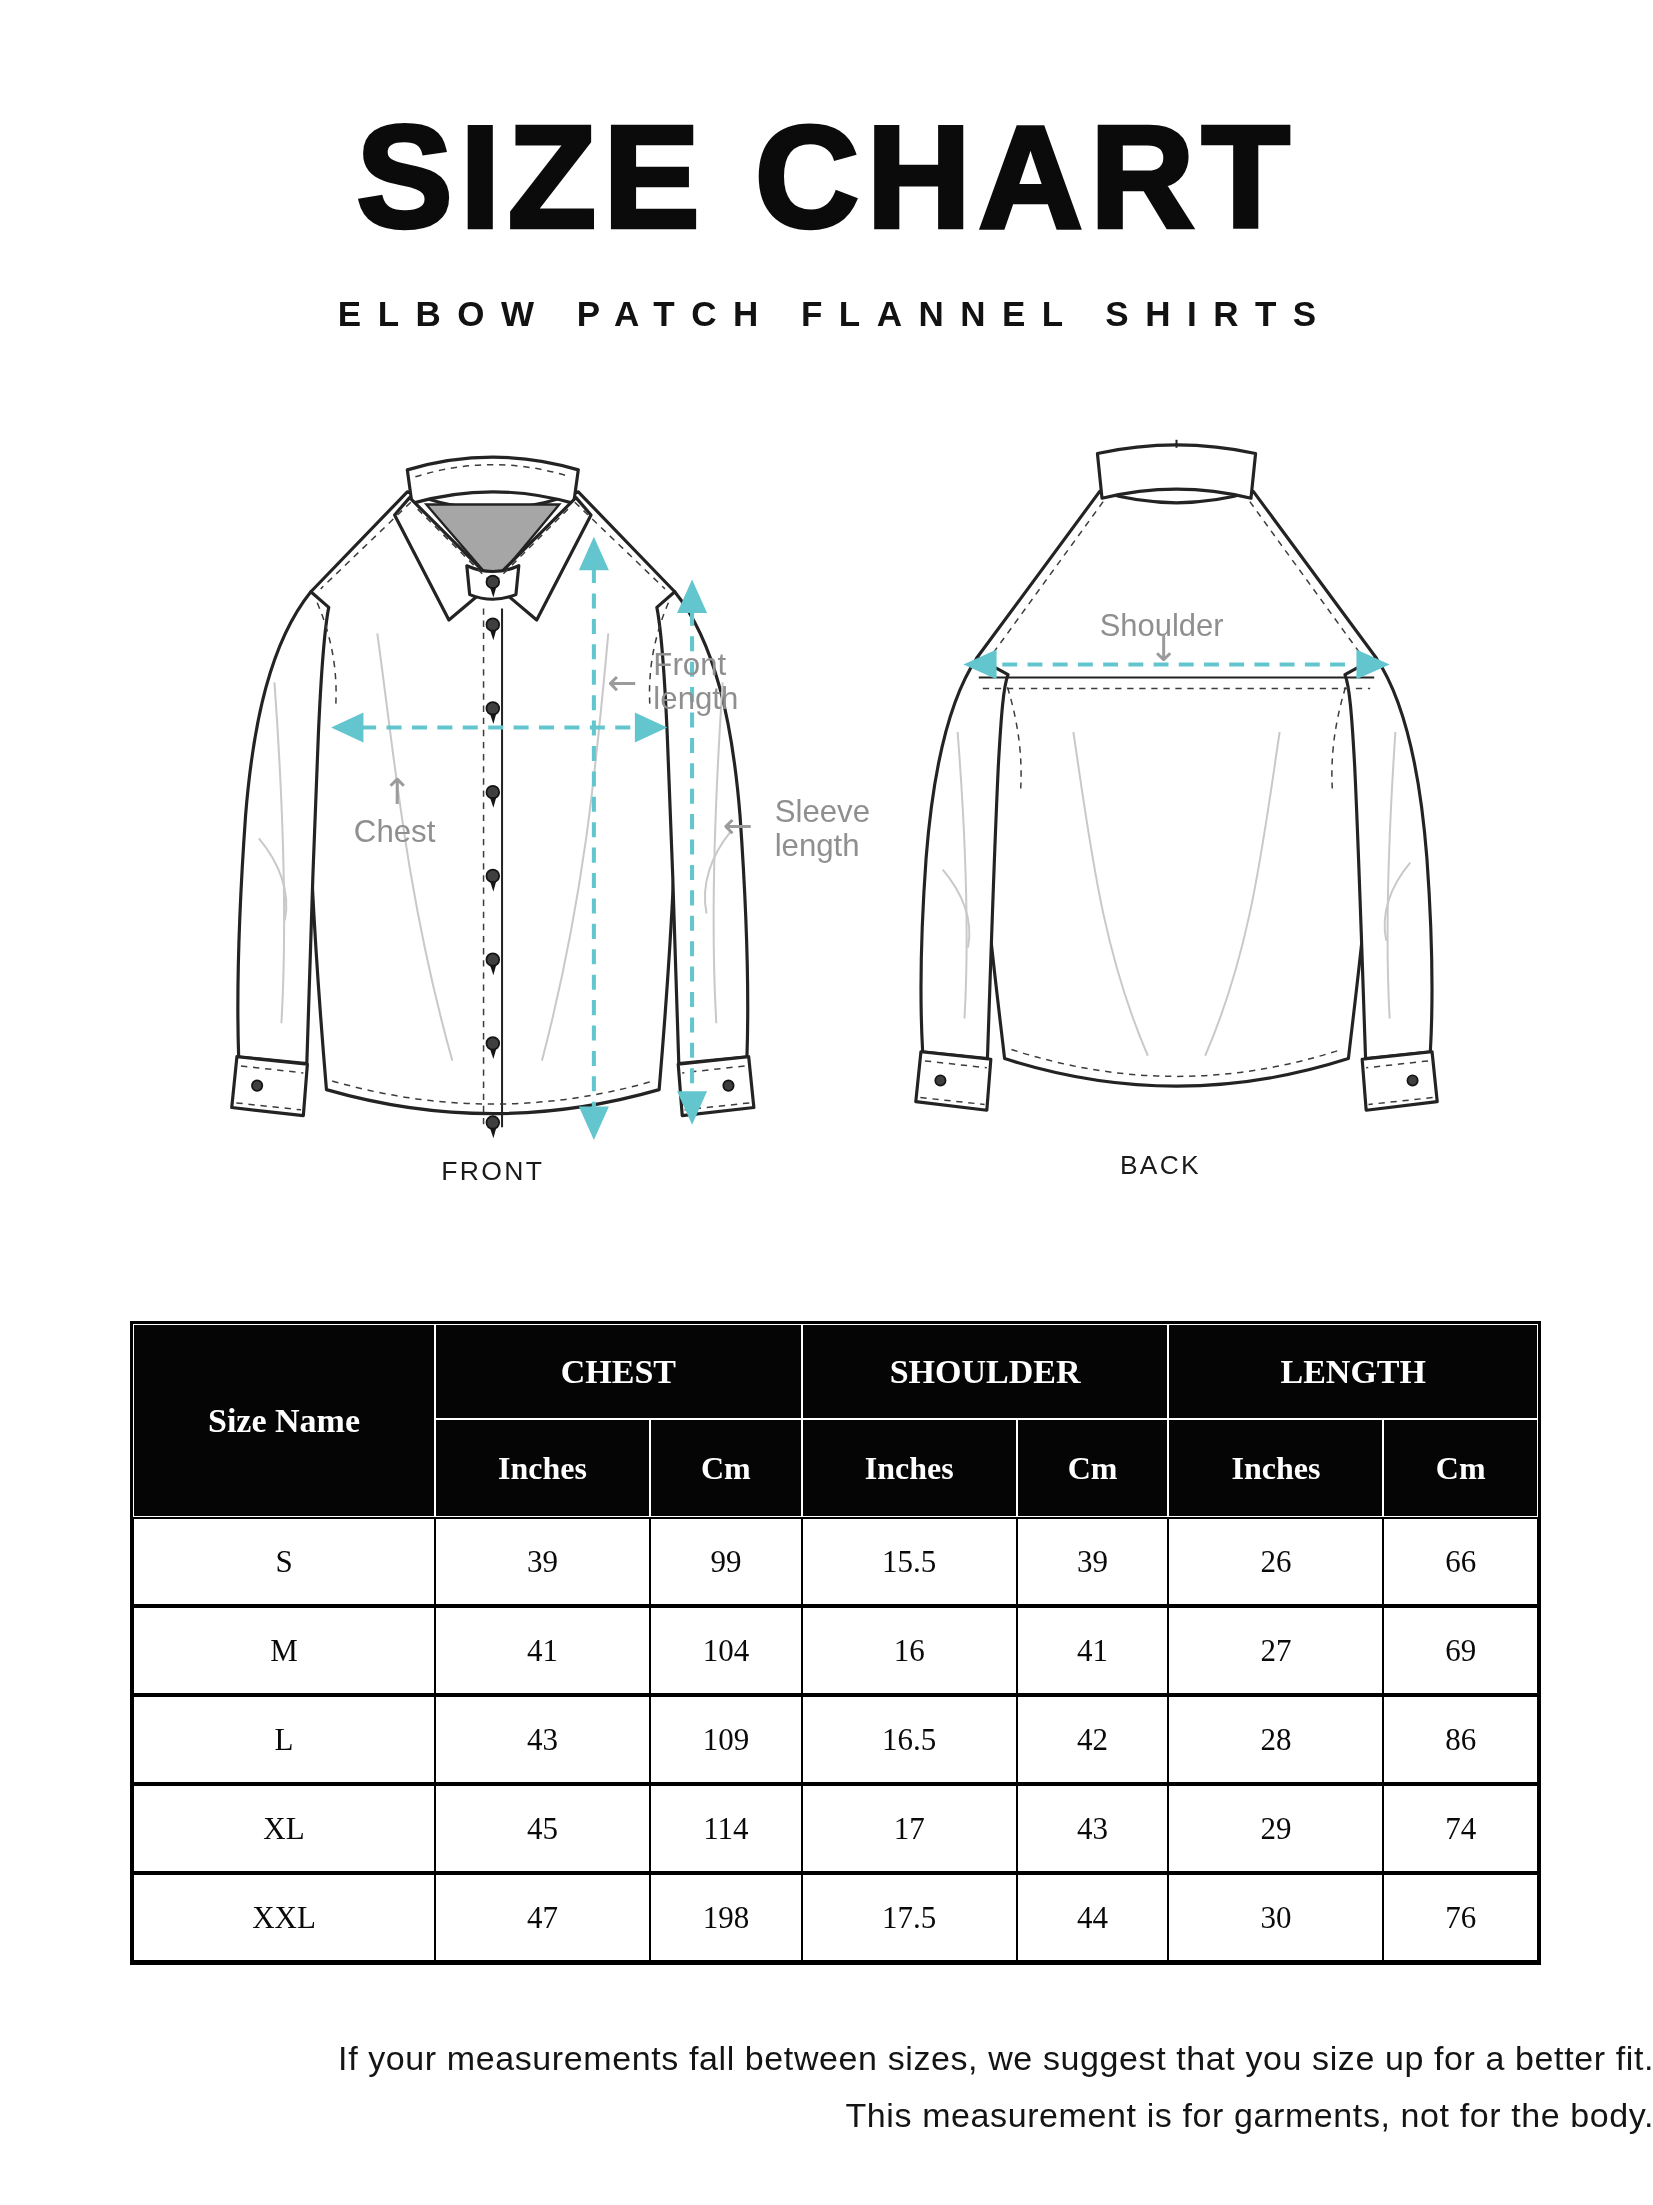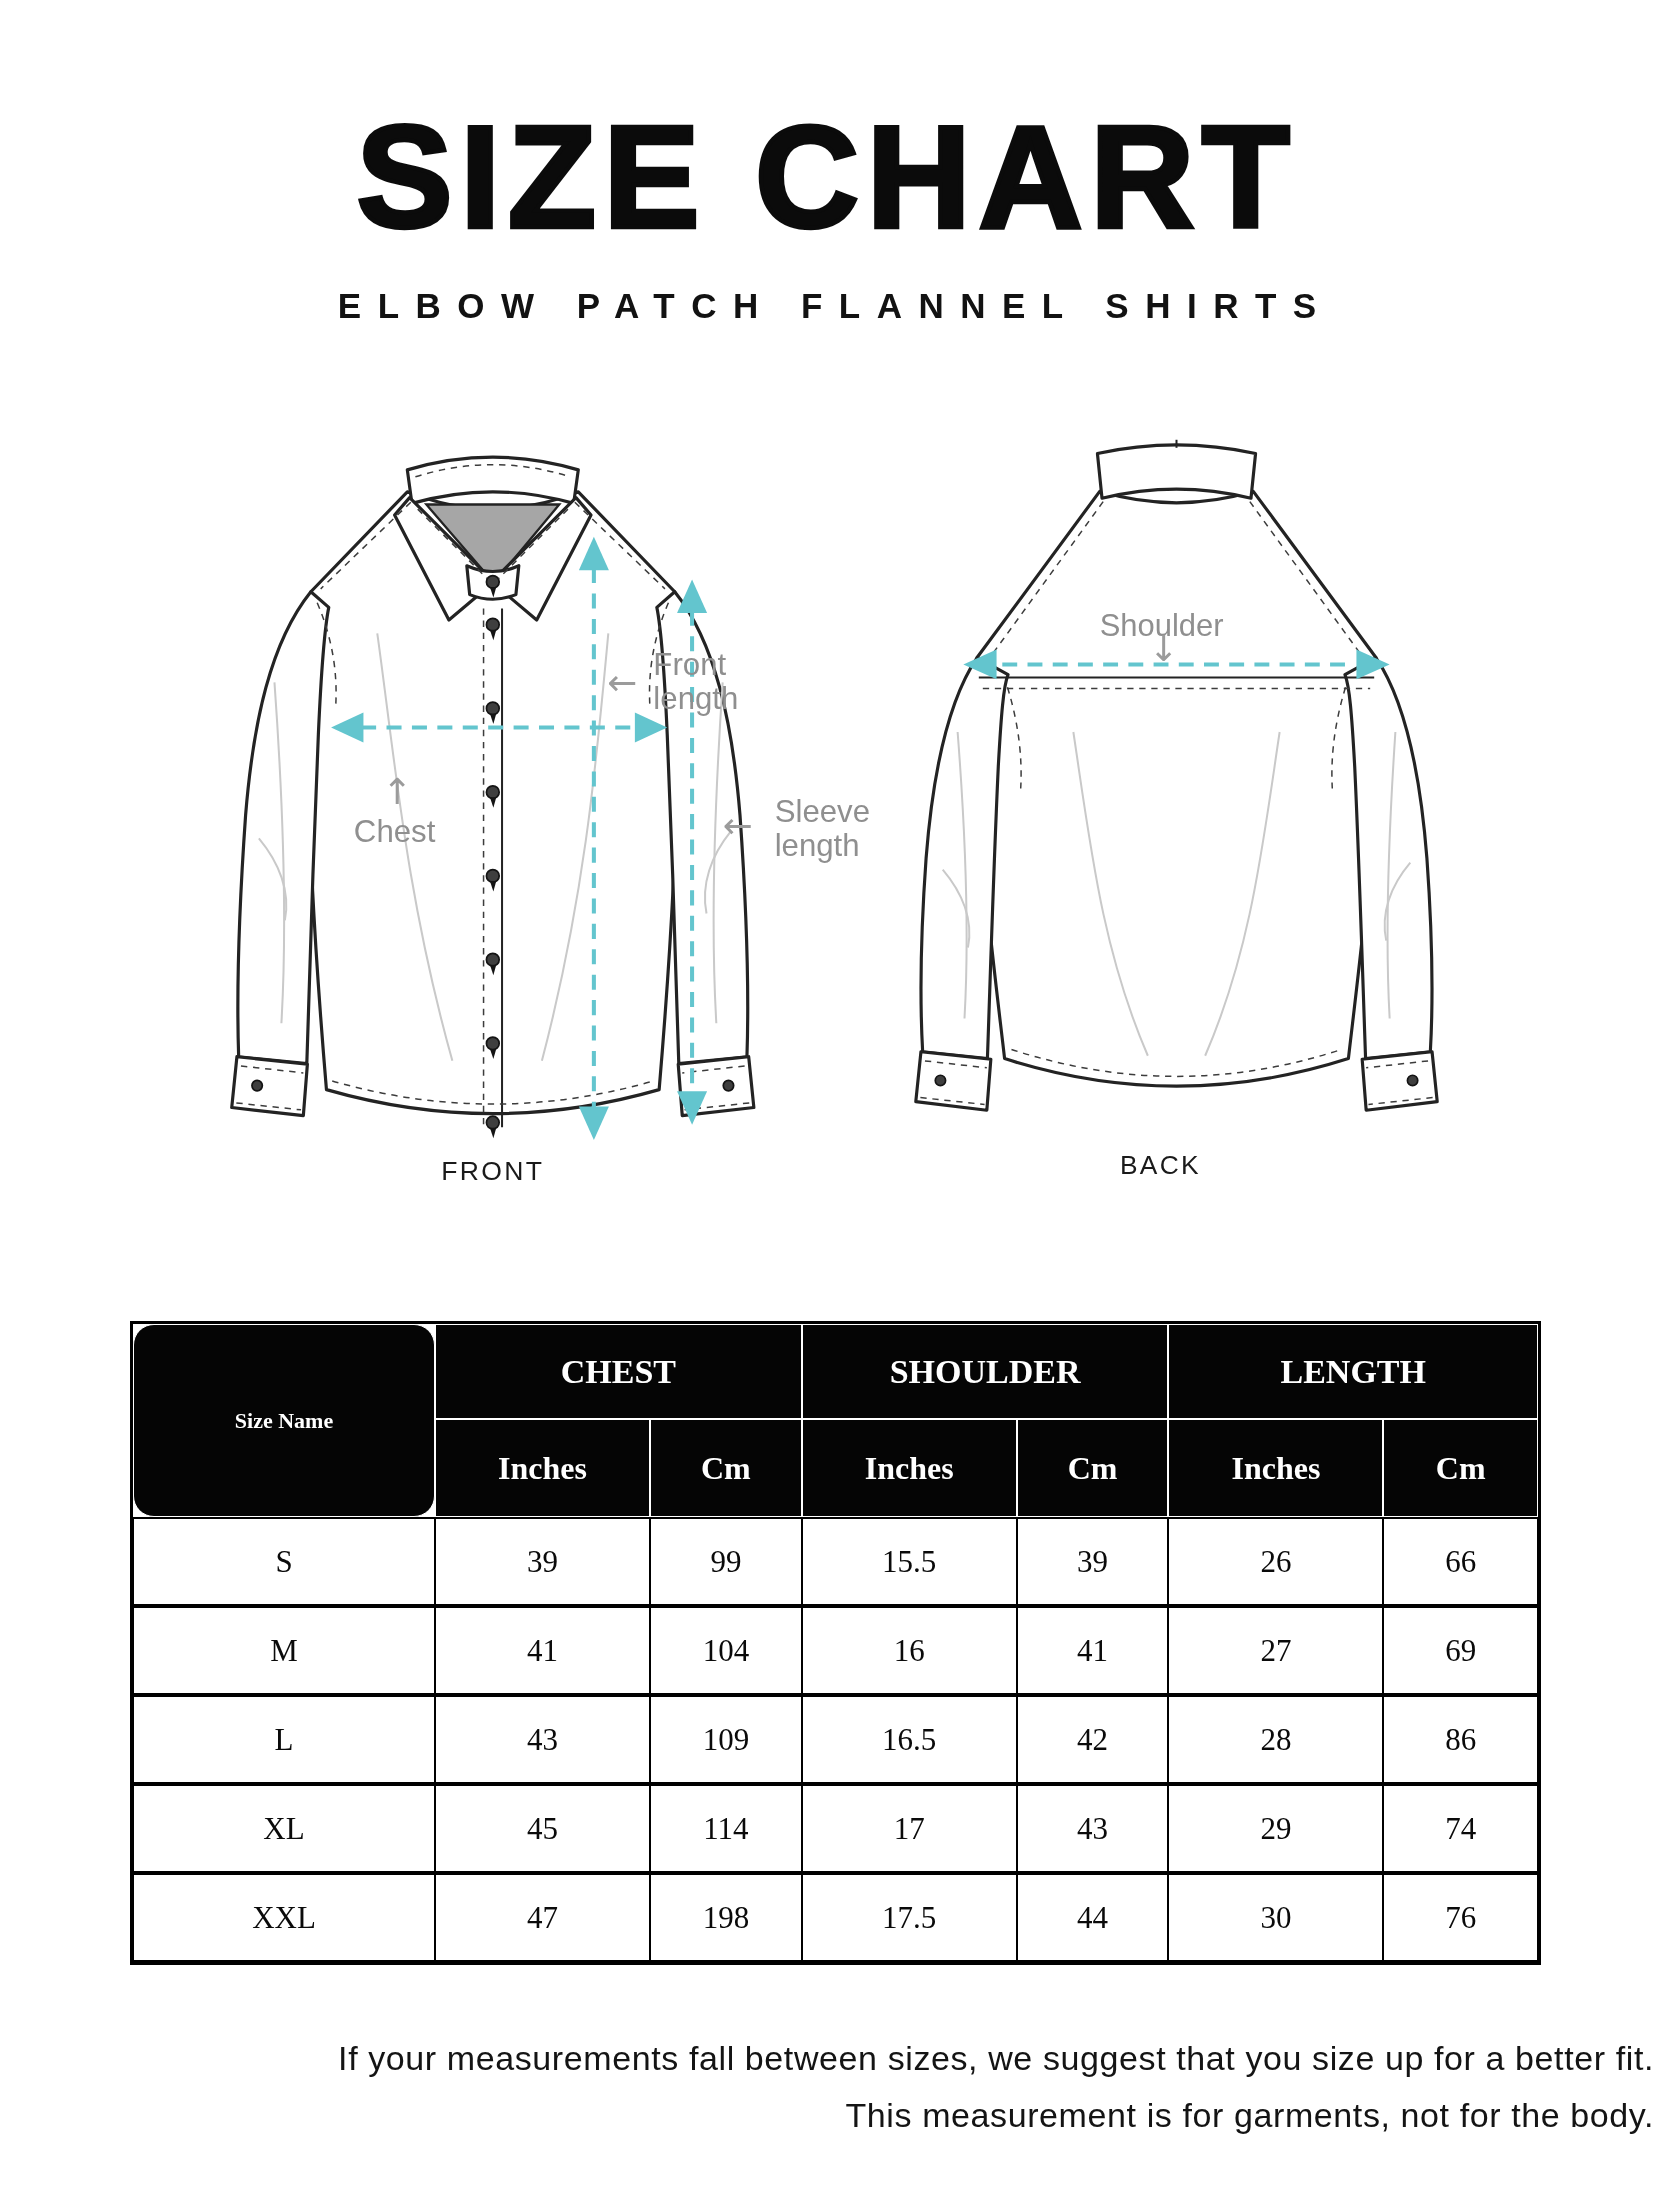--- a/index.html
+++ b/index.html
@@ -3,21 +3,21 @@
 <meta charset="utf-8">
 <style>
   html,body{margin:0;padding:0;background:#ffffff;}
   #page{position:relative;width:1654px;height:2205px;background:#ffffff;overflow:hidden;
         font-family:"Liberation Sans",sans-serif;}
 
   
   #title{position:absolute;top:106px;left:0;width:100%;text-align:center;
          font-weight:bold;font-size:144px;line-height:1;letter-spacing:7.7px;
          color:#0b0b0b;-webkit-text-stroke:4.4px #0b0b0b;white-space:nowrap;}
-  #subtitle{position:absolute;top:286px;left:0;width:100%;text-align:center;
+  #subtitle{position:absolute;top:294px;left:0;width:100%;text-align:center;
             font-weight:bold;font-size:35px;letter-spacing:16.5px;text-indent:16.5px;
             color:#121212;white-space:nowrap;}
 
   
   .shirt-svg{position:absolute;}
   #front-svg{left:204px;top:434px;width:722px;height:751px;}
   #back-svg{left:890px;top:434px;width:573px;height:745px;}
 
   .line{fill:#ffffff;stroke:#232323;stroke-width:5.5;stroke-linejoin:round;}
   .thin{fill:none;stroke:#232323;stroke-width:3.5;stroke-linejoin:round;}
@@ -32,21 +32,21 @@
   .gray-pointer{fill:#9b9b9b;font-family:"DejaVu Sans",sans-serif;font-size:62px;}
   .caption{fill:#1a1a1a;font-family:"Liberation Sans",sans-serif;font-size:46px;letter-spacing:4px;}
 
   
   #size-table-wrap{position:absolute;left:130px;top:1321px;width:1411px;
                    border:3.9px solid #000;box-sizing:border-box;background:#fff;}
   table{width:100%;border-collapse:separate;border-spacing:0;table-layout:fixed;}
   th{background:#050505;color:#ffffff;border:1.7px solid #ffffff;
      font-family:"Liberation Serif",serif;font-weight:bold;text-align:center;vertical-align:middle;}
   th.group{font-size:34px;height:91px;}
-  th.rowhead{font-size:22px;border-radius:21px;}
+  th.rowhead{font-size:34px;}
   th.unit{font-size:32px;height:94px;margin-left:31px;}
   td{border:1.1px solid #000;border-top-width:2.2px;border-bottom-width:2.2px;
      font-family:"Liberation Serif",serif;font-size:31px;color:#0a0a0a;
      text-align:center;vertical-align:middle;height:83px;background:#fff;}
 
   
   #footer{position:absolute;top:2030px;left:0;width:100%;text-align:right;
           font-size:34px;line-height:57px;color:#141414;letter-spacing:0.6px;}
 </style>
 </head>

